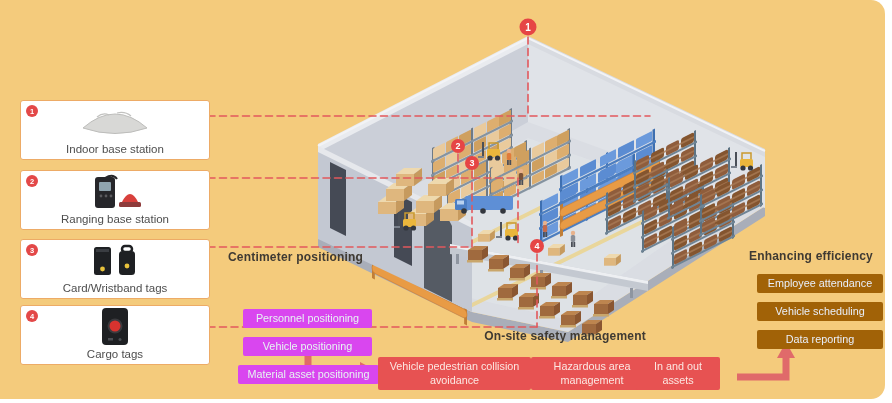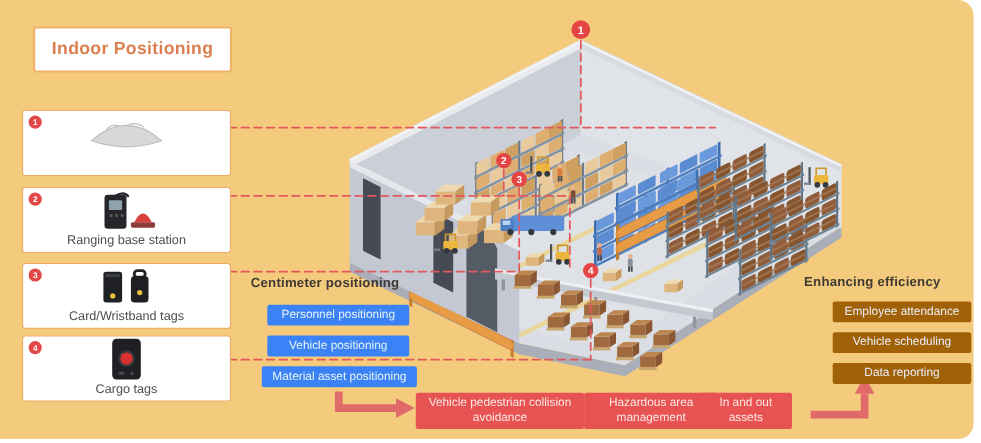--- a/index.html
+++ b/index.html
@@ -19,21 +19,21 @@
          background:#E34848;color:#fff;font-size:7.5px;font-weight:700;
          display:flex;align-items:center;justify-content:center;}
   .card-img{position:absolute;left:0;right:0;top:3px;height:36px;display:flex;align-items:center;justify-content:center;}
   .card-label{position:absolute;left:0;right:0;bottom:4px;text-align:center;
               color:#4E4E4E;font-size:11.5px;}
   
   .heading{position:absolute;color:#3F3A33;font-size:12px;font-weight:700;letter-spacing:.2px;}
   
   .pill{position:absolute;display:flex;align-items:center;justify-content:center;text-align:center;
         font-size:10.8px;line-height:1.25;border-radius:2px;padding:0 4px;box-sizing:border-box;}
-  .pill.teal{background:#3b82f6;color:#E6F5F2;height:19px;}
+  .pill.teal{background:#d946ef;color:#E6F5F2;height:19px;margin-top:32px;}
   .pill.blue{background:#a16207;color:#E9EFFA;height:19px;margin-left:28px;}
   .pill.red{background:#E75252;color:#FCE7E2;height:33px;}
 </style>
 </head>
 <body>
 
 <div id="stage">
   <div id="panel"></div>
 
   <svg class="layer" viewBox="0 0 892 403">
@@ -299,32 +299,30 @@
       <text x="537" y="249.2" font-size="9">4</text>
     </g>
     <g>
       <path d="M308,356 V371 H360" stroke="#E06A6A" stroke-width="7" fill="none"></path>
       <polygon points="360,362 377,371 360,380" fill="#E06A6A"></polygon>
       <path d="M737,377 H786 V358" stroke="#E06A6A" stroke-width="7" fill="none"></path>
       <polygon points="777,358 795,358 786,342" fill="#E06A6A"></polygon>
     </g>
   </svg>
 
-  <div class="title-box">
-    <span>Indoor Positioning</span>
-  </div>
 
   <div class="card" style="top:100px">
     <div class="badge">1</div>
     <div class="card-img">
       <svg width="72" height="28" viewBox="0 0 72 28">
         <path d="M4,20 Q36,-8 68,20 Q36,31 4,20 Z" fill="#D8D8D6" stroke="#BDBDBB" stroke-width="1"></path>
         <path d="M18,9 Q24,4 30,7 M38,5 Q46,3 52,8" stroke="#C2C2C0" stroke-width="1.2" fill="none"></path>
       </svg>
     </div>
+    <div class="card-label">Indoor base station</div>
   </div>
 
   <div class="card" style="top:170px">
     <div class="badge">2</div>
     <div class="card-img">
       <svg width="64" height="36" viewBox="0 0 64 36">
         <path d="M22,4 q8,-5 12,1" stroke="#26262A" stroke-width="2" fill="none"></path>
         <rect x="12" y="3" width="20" height="31" rx="3" fill="#26262A"></rect>
         <rect x="16" y="8" width="12" height="9" rx="1" fill="#8FA3AE"></rect>
         <circle cx="18" cy="22" r="1.4" fill="#5A5A5E"></circle>
@@ -364,21 +362,22 @@
       </svg>
     </div>
     <div class="card-label">Cargo tags</div>
   </div>
 
   <div class="heading" style="left:228px;top:250px">Centimeter positioning</div>
   <div class="pill teal" style="left:243px;top:277px;width:129px">Personnel positioning</div>
   <div class="pill teal" style="left:243px;top:305px;width:129px">Vehicle positioning</div>
   <div class="pill teal" style="left:238px;top:333px;width:141px">Material asset positioning</div>
 
+  <div class="heading" style="left:440px;top:329px;width:250px;text-align:center">On-site safety management</div>
   <div class="pill red" style="left:378px;top:357px;width:153px">Vehicle pedestrian collision avoidance</div>
   <div class="pill red" style="left:531px;top:357px;width:122px">Hazardous area management</div>
   <div class="pill red" style="left:636px;top:357px;width:84px">In and out assets</div>
 
-  <div class="heading" style="left:713px;top:249px;width:160px;text-align:center">Enhancing efficiency</div>
+  <div class="heading" style="left:713px;top:249px;width:160px;text-align:right">Enhancing efficiency</div>
   <div class="pill blue" style="left:729px;top:274px;width:126px">Employee attendance</div>
   <div class="pill blue" style="left:729px;top:302px;width:126px">Vehicle scheduling</div>
   <div class="pill blue" style="left:729px;top:330px;width:126px">Data reporting</div>
 </div>
 
 </body></html>

